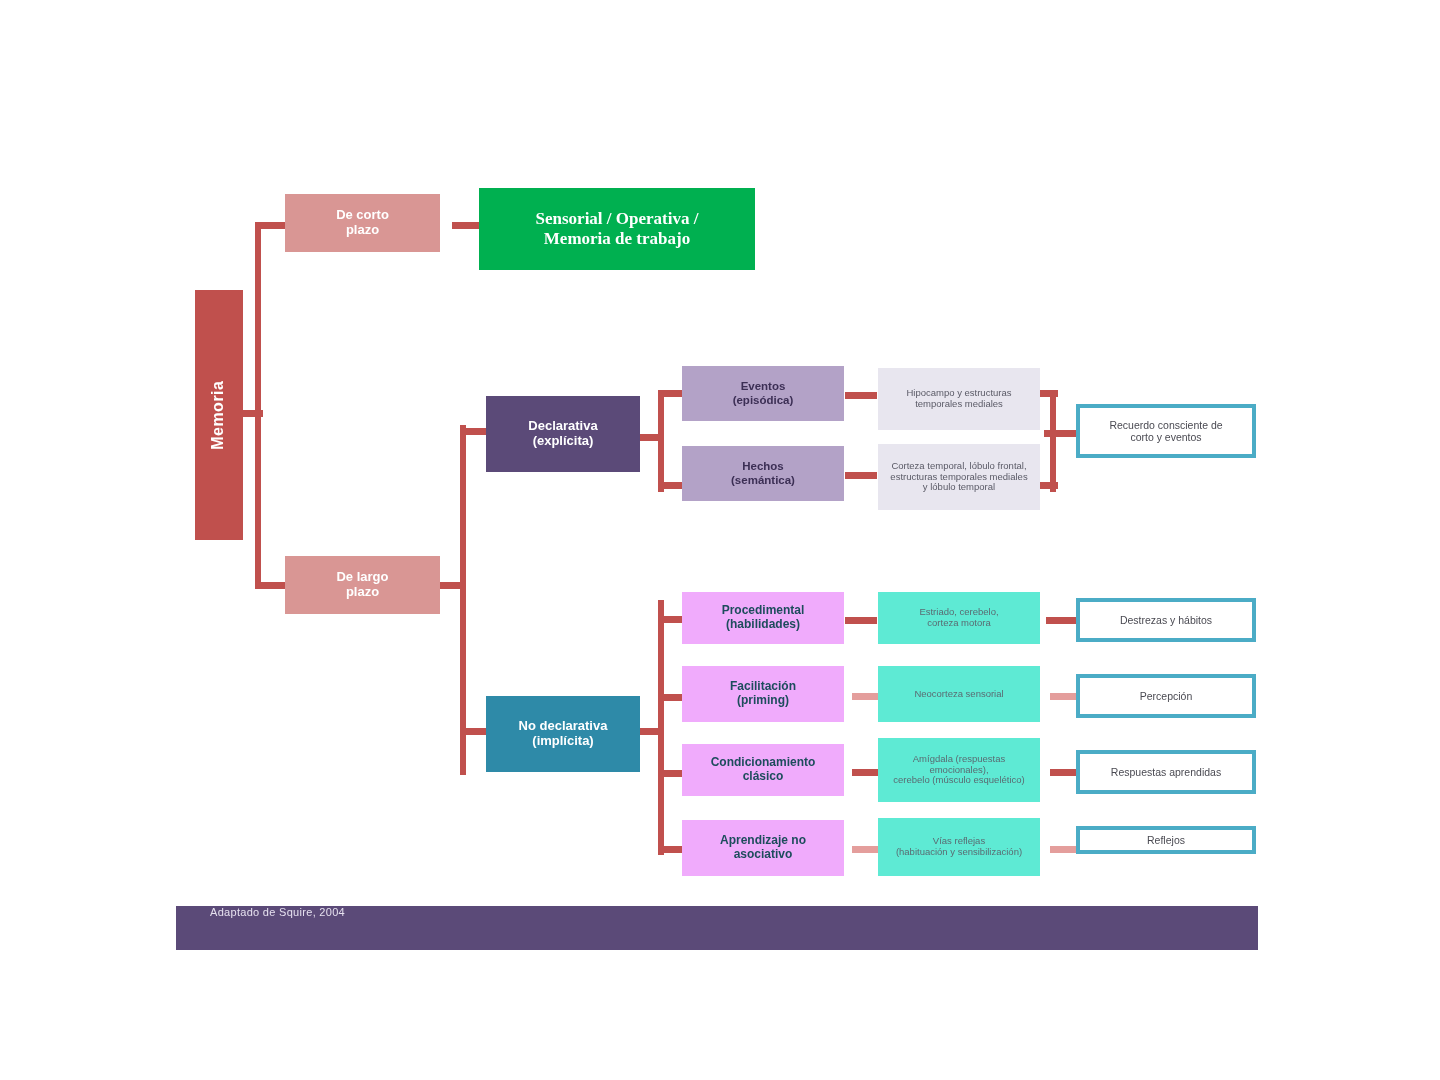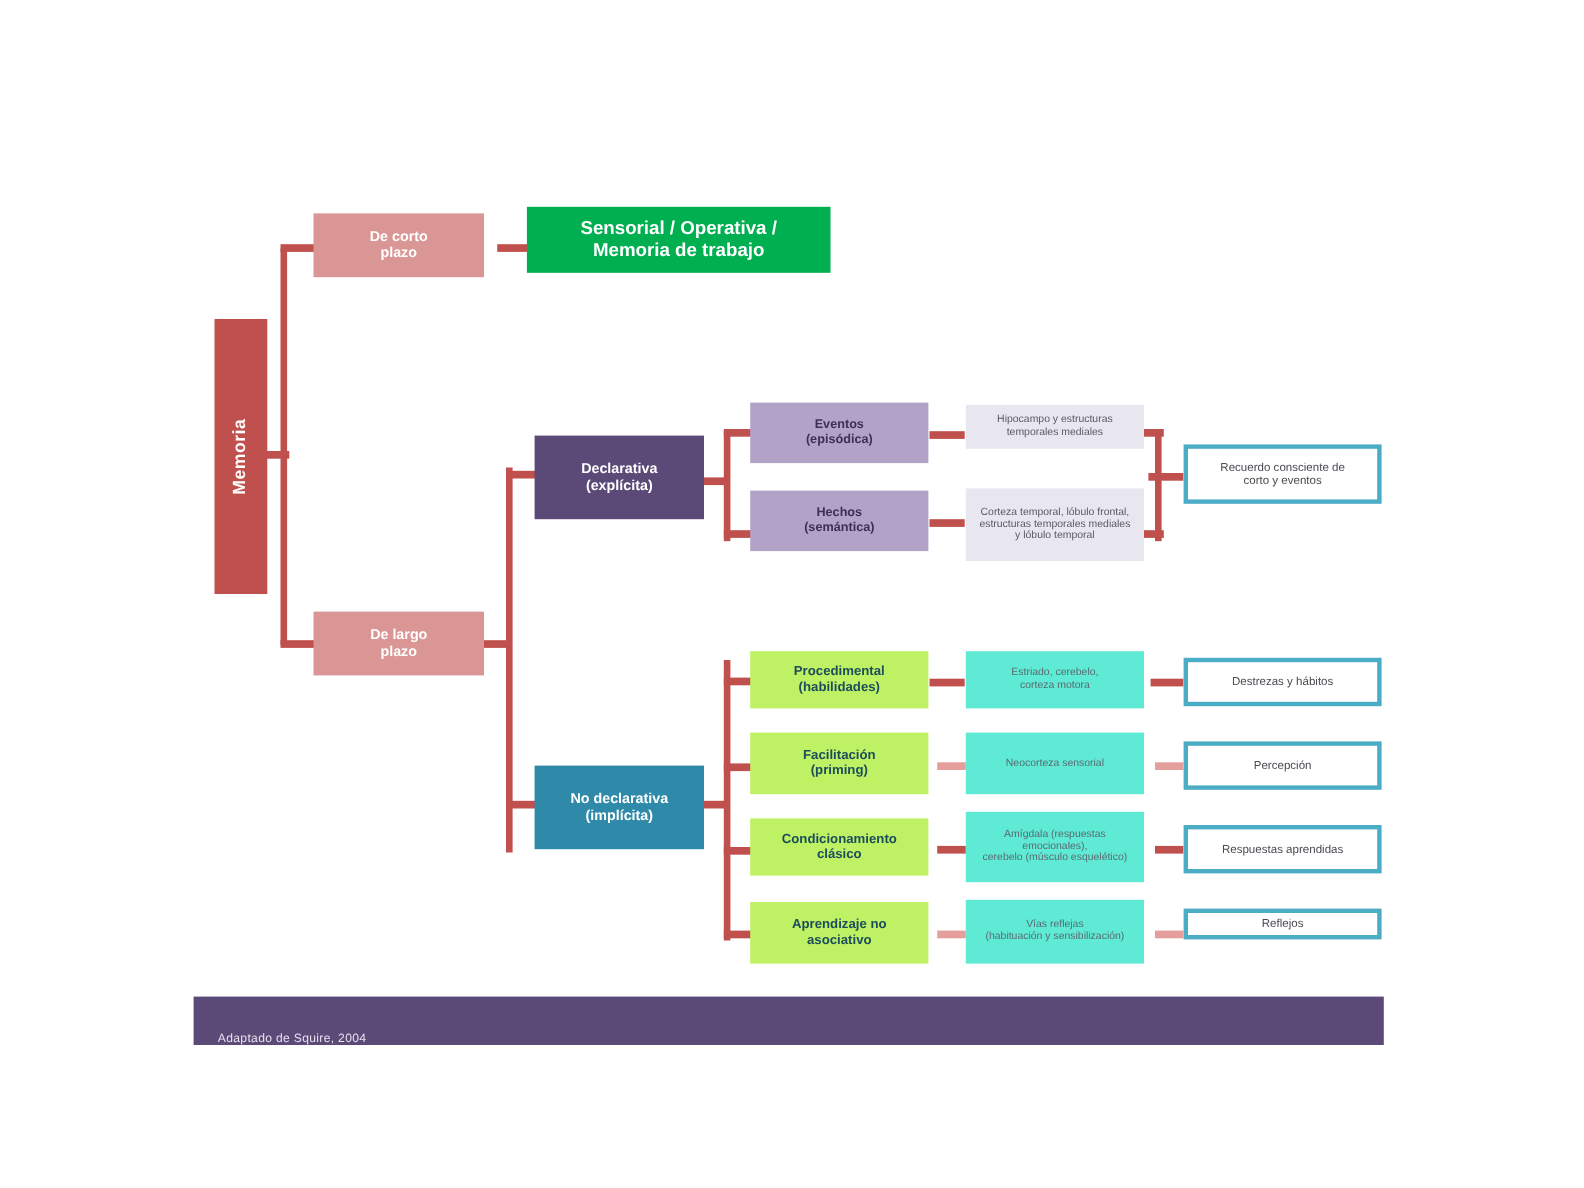--- a/index.html
+++ b/index.html
@@ -61,21 +61,21 @@
     font-size:9.5px;font-weight:400;
   }
 
   
   .teal-dark{
     background:#2e8aa8;color:#ffffff;
     font-size:13px;font-weight:700;
   }
   
   .teal-mid{
-    background:#bef264;color:#1d4c5c;
+    background:#f0abfc;color:#1d4c5c;
     font-size:12px;font-weight:700;
   }
   
   .teal-pale{
     background:#5eead4;color:#5a6b72;
     font-size:9.5px;font-weight:400;
   }
   
   .outcome{
     background:#ffffff;
@@ -89,22 +89,22 @@
   
   .spine{position:absolute;background:#c0504d;width:6px;}
   .stub{position:absolute;background:#c0504d;height:7px;}
 
   
   .footer{
     position:absolute;
     background:#5b4a78;
     color:#e6e1ef;
     font-size:11px;
-    display:flex;align-items:flex-end;
-    padding-left:22px;
+    display:flex;align-items:flex-start;
+    padding-left:34px;
     box-sizing:border-box;
     letter-spacing:.3px;
   }
 </style>
 </head>
 <body>
 
 <div id="canvas">
 
   <div class="spine" style="left:255px;top:226px;height:360px;"></div>
@@ -155,36 +155,36 @@
   <div class="box root" style="left:195px;top:290px;width:48px;height:250px;">
     <span class="vtxt">Memoria</span>
   </div>
 
   <div class="box lvl1" style="left:285px;top:194px;width:155px;height:58px;">De corto
 plazo</div>
 
   <div class="box lvl1" style="left:285px;top:556px;width:155px;height:58px;">De largo
 plazo</div>
 
-  <div class="box green" style="left:479px;top:188px;width:276px;height:60px;">Sensorial / Operativa /
+  <div class="box green" style="left:479px;top:188px;width:276px;height:82px;font-family:Liberation Serif, serif;">Sensorial / Operativa /
 Memoria de trabajo</div>
 
   <div class="box teal-dark" style="left:486px;top:696px;width:154px;height:76px;">No declarativa
 (implícita)</div>
 
   <div class="box purple-dark" style="left:486px;top:396px;width:154px;height:76px;">Declarativa
 (explícita)</div>
 
   <div class="box purple-light" style="left:682px;top:366px;width:162px;height:55px;">Eventos
 (episódica)</div>
 
   <div class="box purple-light" style="left:682px;top:446px;width:162px;height:55px;">Hechos
 (semántica)</div>
 
-  <div class="box lav" style="left:878px;top:368px;width:162px;height:40px;padding:4px 6px;">Hipocampo y estructuras
+  <div class="box lav" style="left:878px;top:368px;width:162px;height:62px;padding:4px 6px;">Hipocampo y estructuras
 temporales mediales</div>
 
   <div class="box lav" style="left:878px;top:444px;width:162px;height:66px;padding:4px 6px;">Corteza temporal, lóbulo frontal,
 estructuras temporales mediales
 y lóbulo temporal</div>
 
   <div class="box outcome" style="left:1076px;top:404px;width:180px;height:54px;padding:3px 6px;">Recuerdo consciente de
 corto y eventos</div>
 
   <div class="box teal-mid" style="left:682px;top:592px;width:162px;height:52px;">Procedimental

